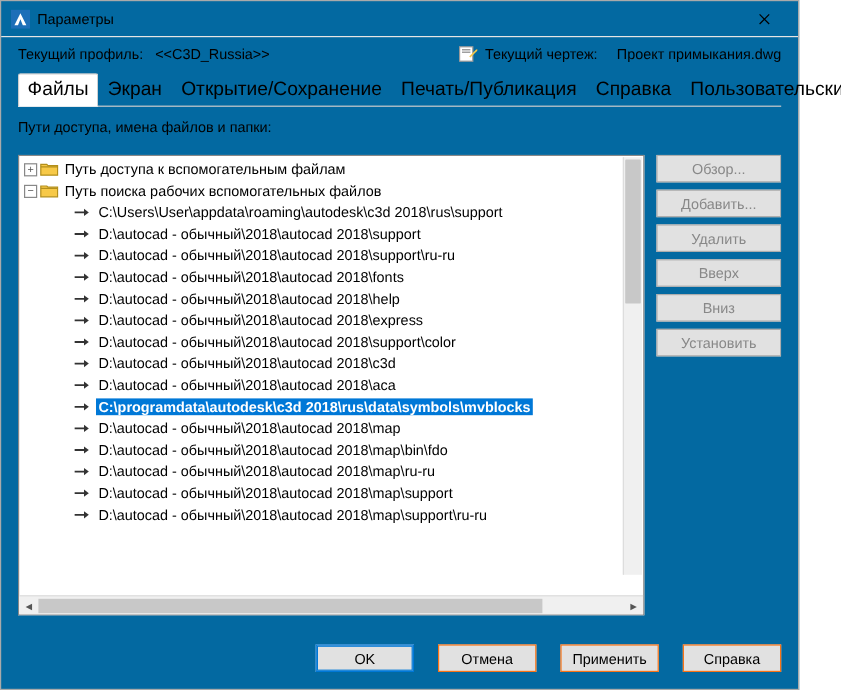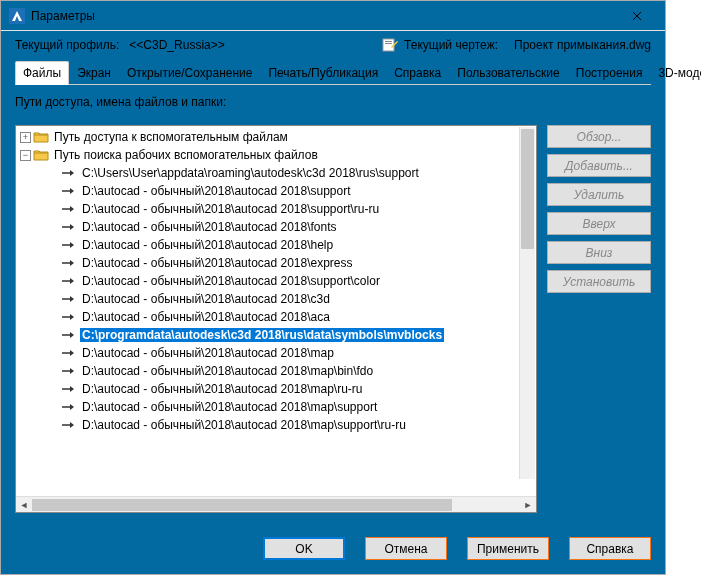--- a/index.html
+++ b/index.html
@@ -8,21 +8,21 @@
   .titlebar { height: 30px; display: flex; align-items: center; padding: 0 8px; border-bottom: 1px solid #e5e5e5; }
   .titlebar .app-icon { width: 16px; height: 16px; margin-right: 6px; }
   .titlebar .title { font-size: 12px; flex: 1; }
   .titlebar .close { width: 40px; height: 30px; display: flex; align-items: center; justify-content: center; cursor: default; }
   .topstrip { padding: 6px 14px 4px; display: flex; align-items: center; font-size: 12px; }
   .topstrip .profile-label { margin-right: 10px; }
   .topstrip .profile-value { color: #000; }
   .topstrip .spacer { flex: 1; }
   .topstrip .draw-icon { width: 16px; height: 16px; margin-right: 6px; }
   .topstrip .draw-label { margin-right: 16px; }
-  .tabs { display: flex; border-bottom: 1px solid #ccc; margin: 4px 14px 0; font-size: 12px; }
+  .tabs { display: flex; border-bottom: 1px solid #ccc; margin: 4px 14px 0; font-size: 16px; }
   .tab { padding: 4px 7px; border: 1px solid transparent; border-bottom: none; cursor: default; white-space: nowrap; position: relative; }
   .tab.active { background: #fff; border: 1px solid #ccc; border-bottom: 1px solid #fff; margin-bottom: -1px; border-radius: 2px 2px 0 0; }
   .content { flex: 1; padding: 10px 14px; display: flex; flex-direction: column; overflow: hidden; }
   .label { font-size: 12px; margin-bottom: 16px; }
   .body { flex: 1; display: flex; gap: 10px; overflow: hidden; }
   .treewrap { flex: 1; border: 1px solid #888; background: #fff; position: relative; display: flex; flex-direction: column; overflow: hidden; }
   .tree { flex: 1; overflow: hidden; font-size: 12px; padding: 2px 0; position: relative; }
   .vscroll { position: absolute; top: 1px; right: 1px; bottom: 17px; width: 16px; background: #f0f0f0; border-left: 1px solid #ddd; }
   .vscroll .thumb { position: absolute; left: 1px; right: 1px; top: 2px; height: 120px; background: #c8c8c8; border-radius: 1px; }
   .hscroll { height: 16px; background: #f0f0f0; border-top: 1px solid #ddd; display: flex; align-items: center; }
@@ -31,21 +31,21 @@
   .hscroll .hthumb { position: absolute; left: 0; top: 1px; bottom: 1px; width: 420px; background: #c8c8c8; }
   .node { display: flex; align-items: center; height: 18px; padding-left: 4px; white-space: nowrap; padding-right: 18px; }
   .node .toggle { width: 11px; height: 11px; border: 1px solid #888; display: inline-flex; align-items: center; justify-content: center; font-size: 9px; line-height: 1; margin-right: 2px; background: #fff; color: #555; flex-shrink: 0; }
   .node .toggle.empty { border: none; background: transparent; }
   .node .line { display: inline-block; width: 14px; flex-shrink: 0; }
   .node .folder-icon { width: 16px; height: 14px; margin-right: 3px; flex-shrink: 0; }
   .node .arrow-icon { width: 16px; height: 14px; margin-right: 3px; flex-shrink: 0; display: inline-flex; align-items: center; justify-content: center; }
   .node .txt { padding: 0 2px; }
   .node.selected .txt { background: #0078d7; color: #fff; font-weight: bold; }
   .sidebtns { width: 104px; display: flex; flex-direction: column; gap: 6px; }
-  .sidebtns button { height: 23px; font-size: 12px; background: #e1e1e1; border: 1px solid #adadad; color: #888; cursor: default; font-style: italic; }
+  .sidebtns button { height: 23px; font-size: 12px; background: #e1e1e1; border: 1px solid #adadad; color: #888; cursor: default; }
   .footer { padding: 14px; display: flex; justify-content: flex-end; gap: 20px; border-top: 0; }
   .footer button { width: 82px; height: 23px; font-size: 12px; background: #e1e1e1; border: 1px solid #f97316; cursor: default; }
   .footer button.primary { border: 1px solid #0078d7; outline: 1px solid #0078d7; outline-offset: -2px; }
 </style>
 </head>
 <body>
 
 <div class="window">
 
   <div class="titlebar">

